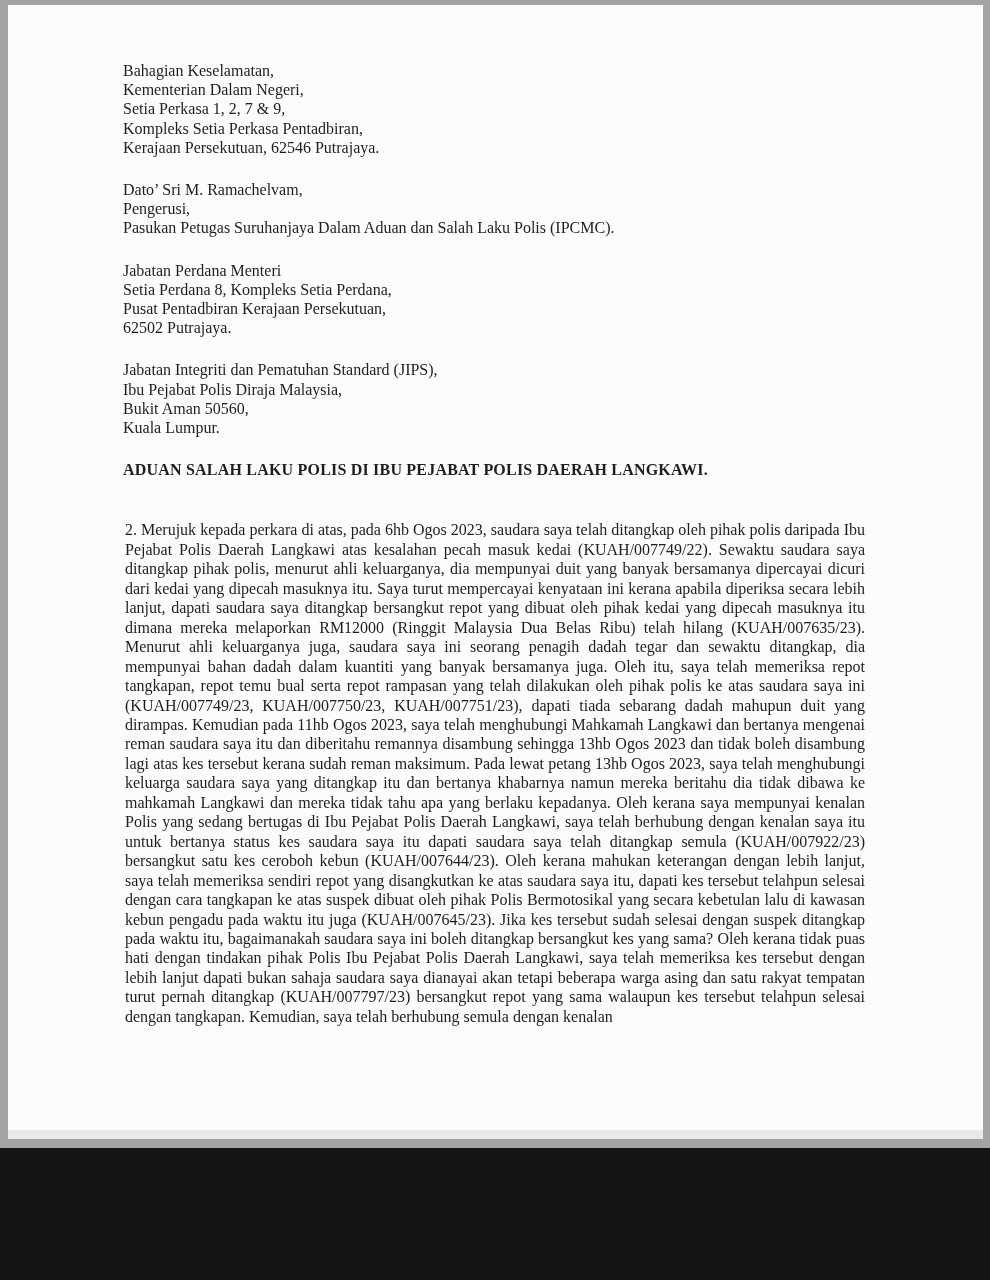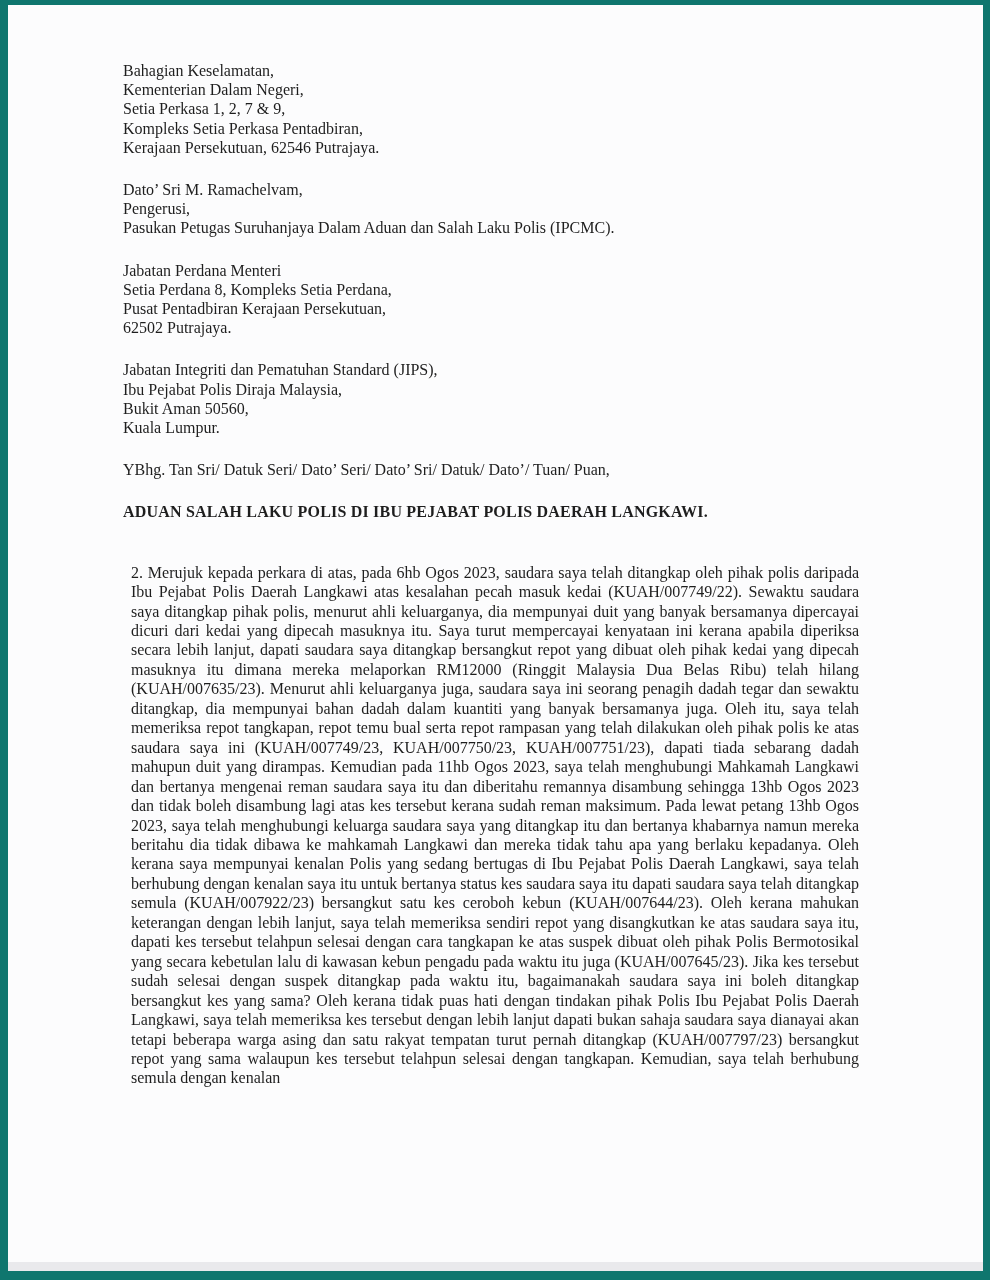--- a/index.html
+++ b/index.html
@@ -3,22 +3,22 @@
 <meta charset="utf-8">
 <style>
   html, body {
     margin: 0;
     padding: 0;
     background: #141414;
   }
   .photo {
     position: relative;
     width: 990px;
-    height: 1280px;
-    background: #0f766e;
+    height: 1148px;
+    background: #a3a3a3;
     overflow: hidden;
   }
   
   .page {
     position: absolute;
     left: 8px;
     top: 5px;
     right: 7px;
     bottom: 9px;
     background: #fcfcfd;
@@ -44,21 +44,21 @@
     margin: 0 0 23px 0;
     line-height: 19.2px;
   }
   .subject {
     font-weight: bold;
     margin: 0 0 41px 0;
     line-height: 19.2px;
     letter-spacing: 0.2px;
   }
   .body-par {
-    margin: 8px;
+    margin: 2px;
     text-align: justify;
     line-height: 19.45px;
   }
   
   .bottom-strip {
     position: absolute;
     left: 0;
     right: 0;
     bottom: 0;
     height: 9px;
@@ -94,21 +94,20 @@
         <div class="line">62502 Putrajaya.</div>
       </div>
 
       <div class="block">
         <div class="line">Jabatan Integriti dan Pematuhan Standard (JIPS),</div>
         <div class="line">Ibu Pejabat Polis Diraja Malaysia,</div>
         <div class="line">Bukit Aman 50560,</div>
         <div class="line">Kuala Lumpur.</div>
       </div>
 
-      <div class="salutation">YBhg. Tan Sri/ Datuk Seri/ Dato’ Seri/ Dato’ Sri/ Datuk/ Dato’/ Tuan/ Puan,</div>
 
       <div class="subject">ADUAN SALAH LAKU POLIS DI IBU PEJABAT POLIS DAERAH LANGKAWI.</div>
 
       <p class="body-par">2. Merujuk kepada perkara di atas, pada 6hb Ogos 2023, saudara saya telah ditangkap oleh pihak polis daripada Ibu Pejabat Polis Daerah Langkawi atas kesalahan pecah masuk kedai (KUAH/007749/22). Sewaktu saudara saya ditangkap pihak polis, menurut ahli keluarganya, dia mempunyai duit yang banyak bersamanya dipercayai dicuri dari kedai yang dipecah masuknya itu. Saya turut mempercayai kenyataan ini kerana apabila diperiksa secara lebih lanjut, dapati saudara saya ditangkap bersangkut repot yang dibuat oleh pihak kedai yang dipecah masuknya itu dimana mereka melaporkan RM12000 (Ringgit Malaysia Dua Belas Ribu) telah hilang (KUAH/007635/23). Menurut ahli keluarganya juga, saudara saya ini seorang penagih dadah tegar dan sewaktu ditangkap, dia mempunyai bahan dadah dalam kuantiti yang banyak bersamanya juga. Oleh itu, saya telah memeriksa repot tangkapan, repot temu bual serta repot rampasan yang telah dilakukan oleh pihak polis ke atas saudara saya ini (KUAH/007749/23, KUAH/007750/23, KUAH/007751/23), dapati tiada sebarang dadah mahupun duit yang dirampas. Kemudian pada 11hb Ogos 2023, saya telah menghubungi Mahkamah Langkawi dan bertanya mengenai reman saudara saya itu dan diberitahu remannya disambung sehingga 13hb Ogos 2023 dan tidak boleh disambung lagi atas kes tersebut kerana sudah reman maksimum. Pada lewat petang 13hb Ogos 2023, saya telah menghubungi keluarga saudara saya yang ditangkap itu dan bertanya khabarnya namun mereka beritahu dia tidak dibawa ke mahkamah Langkawi dan mereka tidak tahu apa yang berlaku kepadanya. Oleh kerana saya mempunyai kenalan Polis yang sedang bertugas di Ibu Pejabat Polis Daerah Langkawi, saya telah berhubung dengan kenalan saya itu untuk bertanya status kes saudara saya itu dapati saudara saya telah ditangkap semula (KUAH/007922/23) bersangkut satu kes ceroboh kebun (KUAH/007644/23). Oleh kerana mahukan keterangan dengan lebih lanjut, saya telah memeriksa sendiri repot yang disangkutkan ke atas saudara saya itu, dapati kes tersebut telahpun selesai dengan cara tangkapan ke atas suspek dibuat oleh pihak Polis Bermotosikal yang secara kebetulan lalu di kawasan kebun pengadu pada waktu itu juga (KUAH/007645/23). Jika kes tersebut sudah selesai dengan suspek ditangkap pada waktu itu, bagaimanakah saudara saya ini boleh ditangkap bersangkut kes yang sama? Oleh kerana tidak puas hati dengan tindakan pihak Polis Ibu Pejabat Polis Daerah Langkawi, saya telah memeriksa kes tersebut dengan lebih lanjut dapati bukan sahaja saudara saya dianayai akan tetapi beberapa warga asing dan satu rakyat tempatan turut pernah ditangkap (KUAH/007797/23) bersangkut repot yang sama walaupun kes tersebut telahpun selesai dengan tangkapan. Kemudian, saya telah berhubung semula dengan kenalan</p>
 
     </div>
     <div class="bottom-strip"></div>
   </div>
 </div>
 

